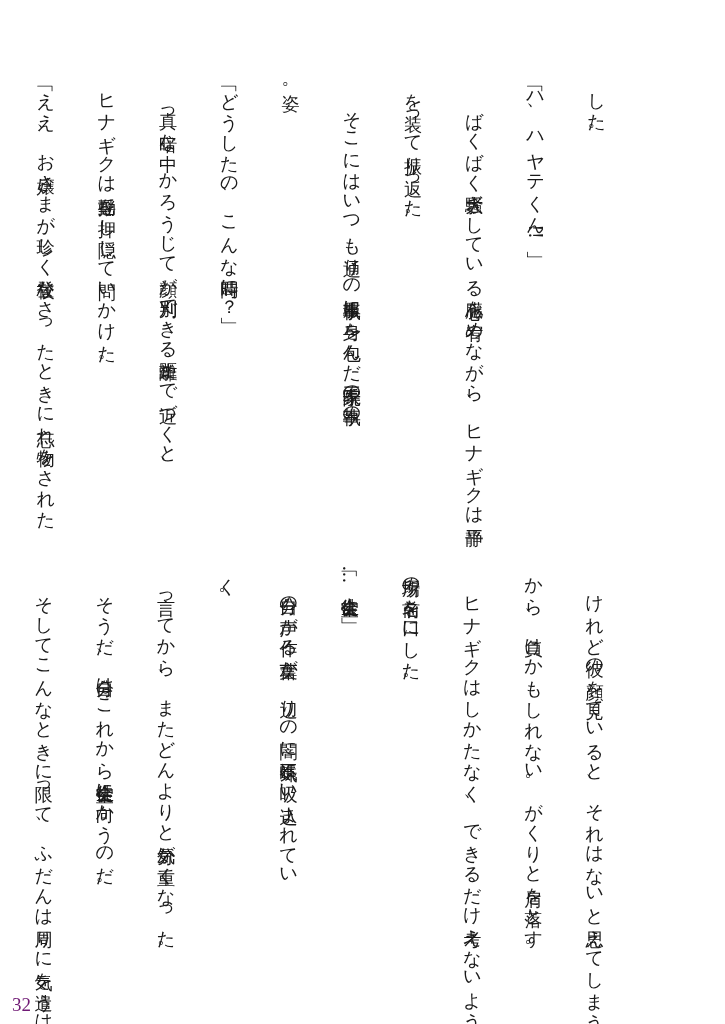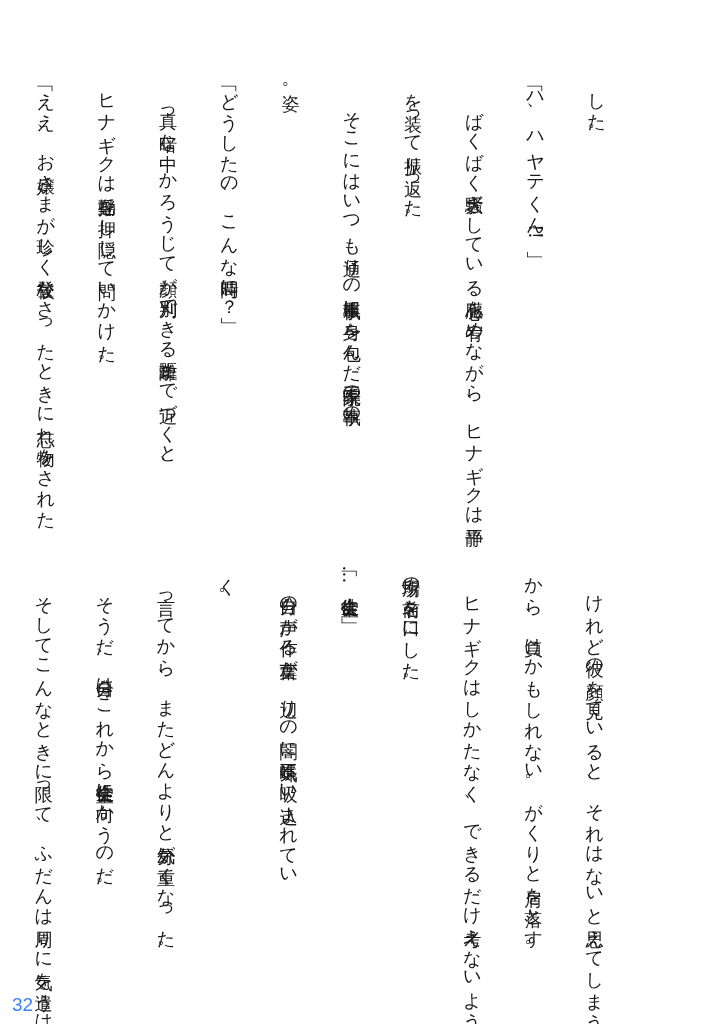--- a/index.html
+++ b/index.html
@@ -13,21 +13,21 @@
     font-size: 18.2px;
     line-height: 20.4px;
     letter-spacing: 0.2px;
     white-space: pre;
   }
   #block-top { right: 78px; top: 80px; height: 412px; width: 572px; }
   #block-bottom { right: 80px; top: 565px; height: 412px; width: 572px; }
   .col { display: block; }
   .page-number {
     position: absolute; left: 12px; bottom: 8px;
-    font-family: Liberation Sans, sans-serif; font-size: 19px; color: #3b82f6;
+    font-family: Liberation Serif, serif; font-size: 19px; color: #701a75;
   }
 </style>
 </head>
 <body>
 
 <div id="block-top" class="block">
   <span class="col">した。</span>
   <span class="col">「ハ、ハヤテくん!!」</span>
   <span class="col">　ばくばく大騒ぎしている心臓を宥めながら、ヒナギクは平静</span>
   <span class="col">を装って振り返った。</span>

